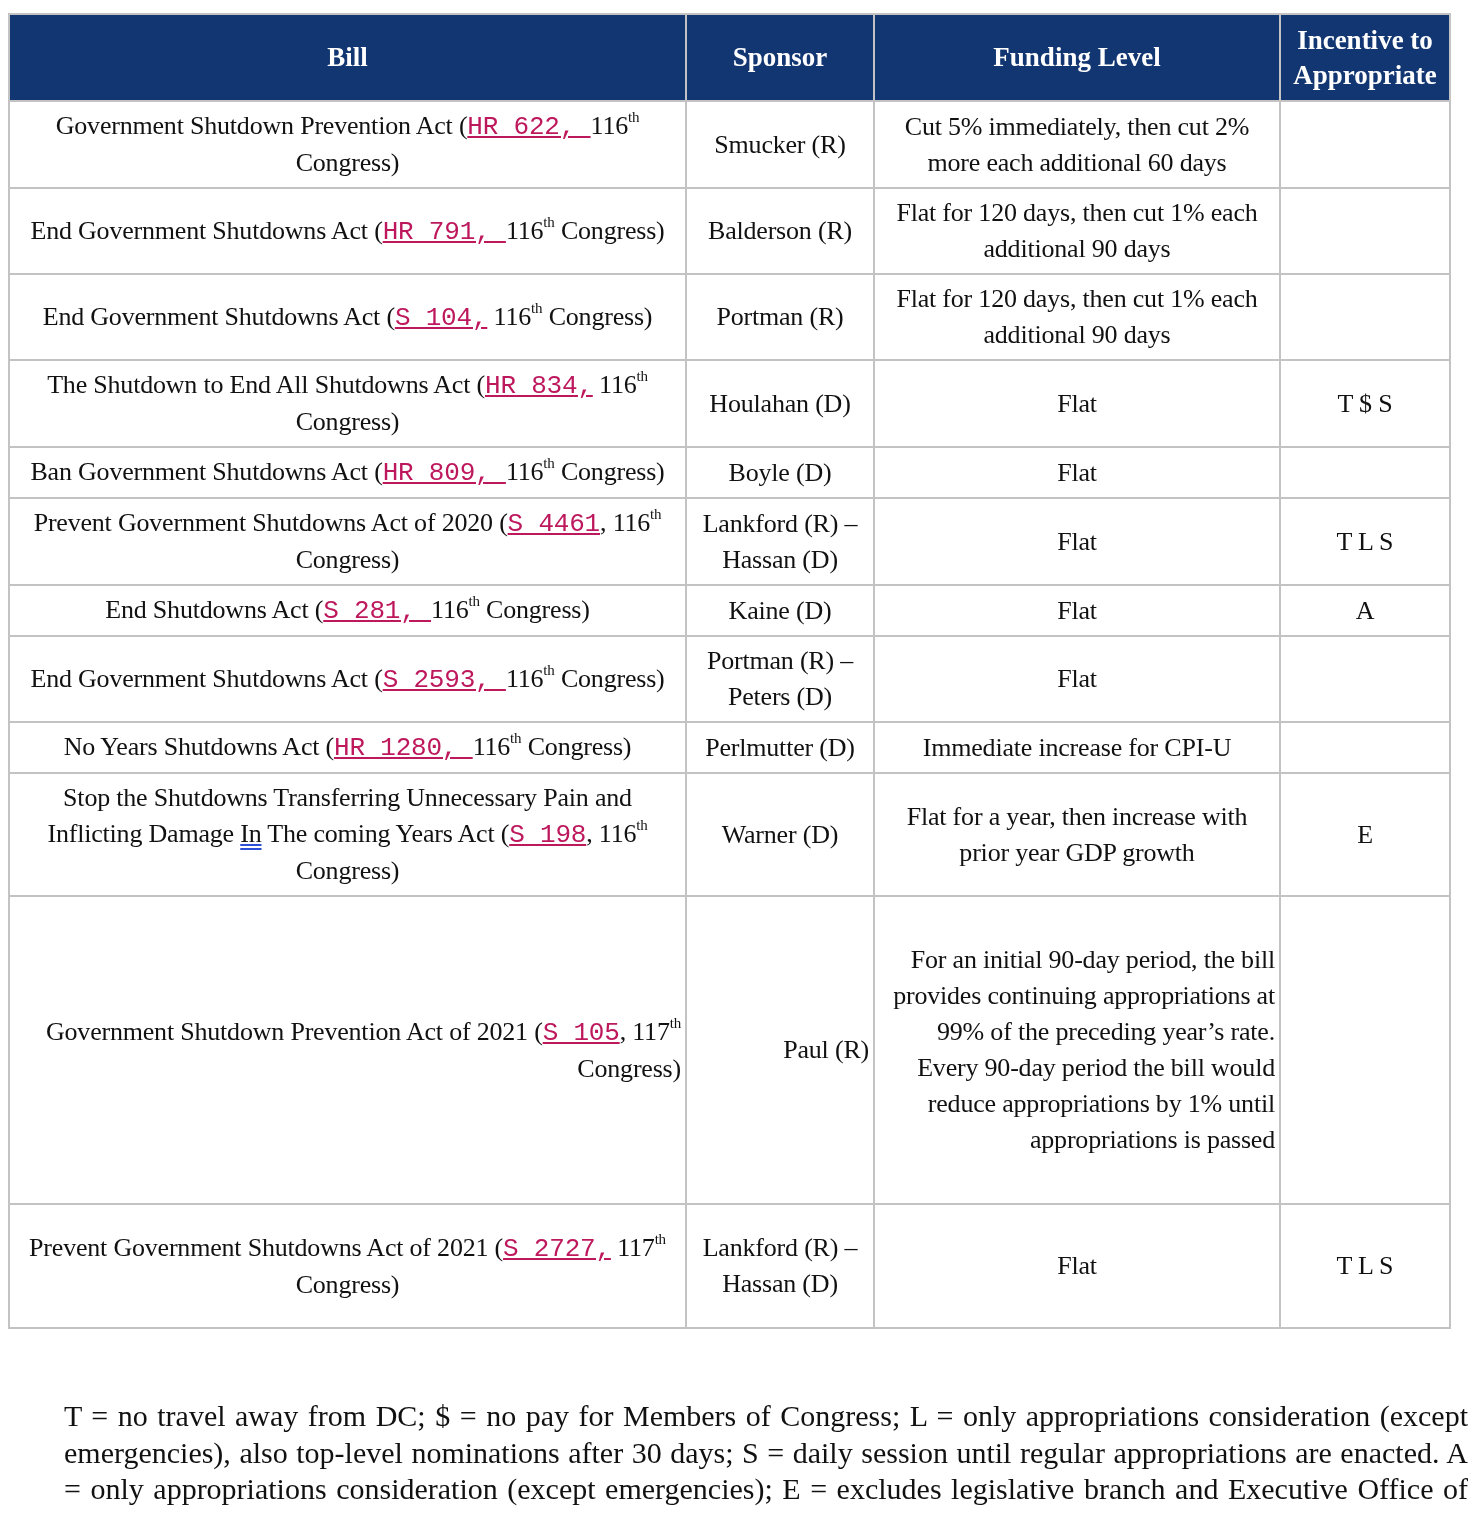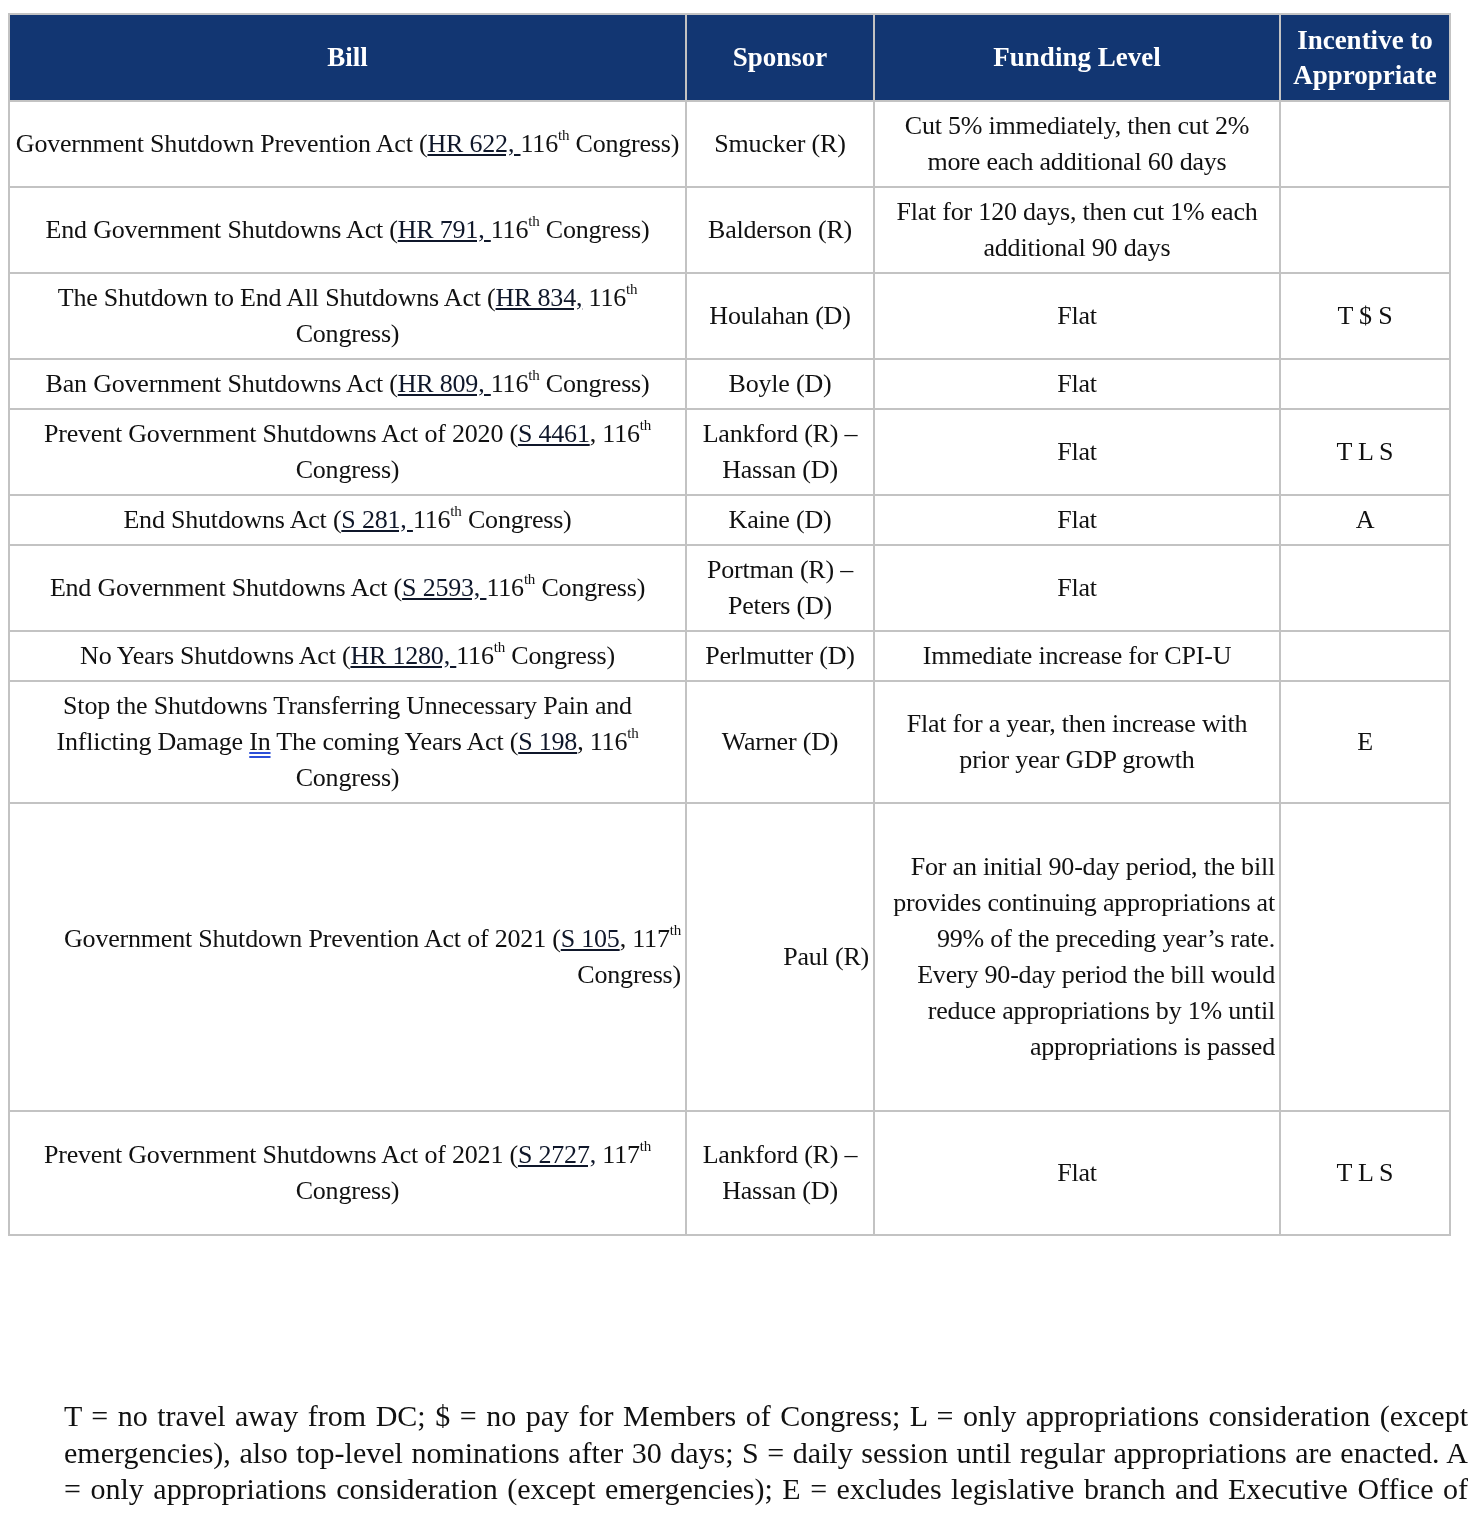--- a/index.html
+++ b/index.html
@@ -30,21 +30,21 @@
   table.bills thead th {
     background: #123672;
     color: #ffffff;
     font-weight: bold;
     height: 73px;
     line-height: 35px;
     font-size: 27px;
     padding: 6px 2px;
   }
   table.bills td { letter-spacing: -0.2px; }
-  a.bill-link { color: #0f172a; text-decoration: underline; }
+  a.bill-link { color: #be185d; text-decoration: underline; font-family: Liberation Mono, monospace; }
   sup.ord { font-size: 15px; line-height: 0; vertical-align: super; position: relative; top: -2px; }
   .dbl-u { text-decoration: underline double #2c4fd8; }
   tr.r-tall td { height: 294px; text-align: right; }
   tr.r-last td { height: 110px; }
   .legend {
     position: absolute; left: 64px; top: 1368px; width: 1404px;
     font-size: 30px; line-height: 36.5px; text-align: justify;
     font-family: "Liberation Serif", "DejaVu Serif", serif;
   }
   .funding-col { padding-left: 6px; padding-right: 6px; margin-top: 25px; }
@@ -76,20 +76,26 @@
       <td></td>
     </tr>
 
     <tr>
       <td><span>End Government Shutdowns Act (</span><a class="bill-link">HR 791, </a><span>116</span><sup class="ord">th</sup><span> Congress)</span></td>
       <td>Balderson (R)</td>
       <td class="funding-col">Flat for 120 days, then cut 1% each additional 90 days</td>
       <td></td>
     </tr>
 
+    <tr>
+      <td><span>End Government Shutdowns Act (</span><a class="bill-link">S 104,</a><span> 116</span><sup class="ord">th</sup><span> Congress)</span></td>
+      <td>Portman (R)</td>
+      <td class="funding-col">Flat for 120 days, then cut 1% each additional 90 days</td>
+      <td></td>
+    </tr>
 
     <tr>
       <td><span>The Shutdown to End All Shutdowns Act (</span><a class="bill-link">HR 834,</a><span> 116</span><sup class="ord">th</sup><span> Congress)</span></td>
       <td>Houlahan (D)</td>
       <td class="funding-col">Flat</td>
       <td>T $ S</td>
     </tr>
 
     <tr>
       <td><span>Ban Government Shutdowns Act (</span><a class="bill-link">HR 809, </a><span>116</span><sup class="ord">th</sup><span> Congress)</span></td>

